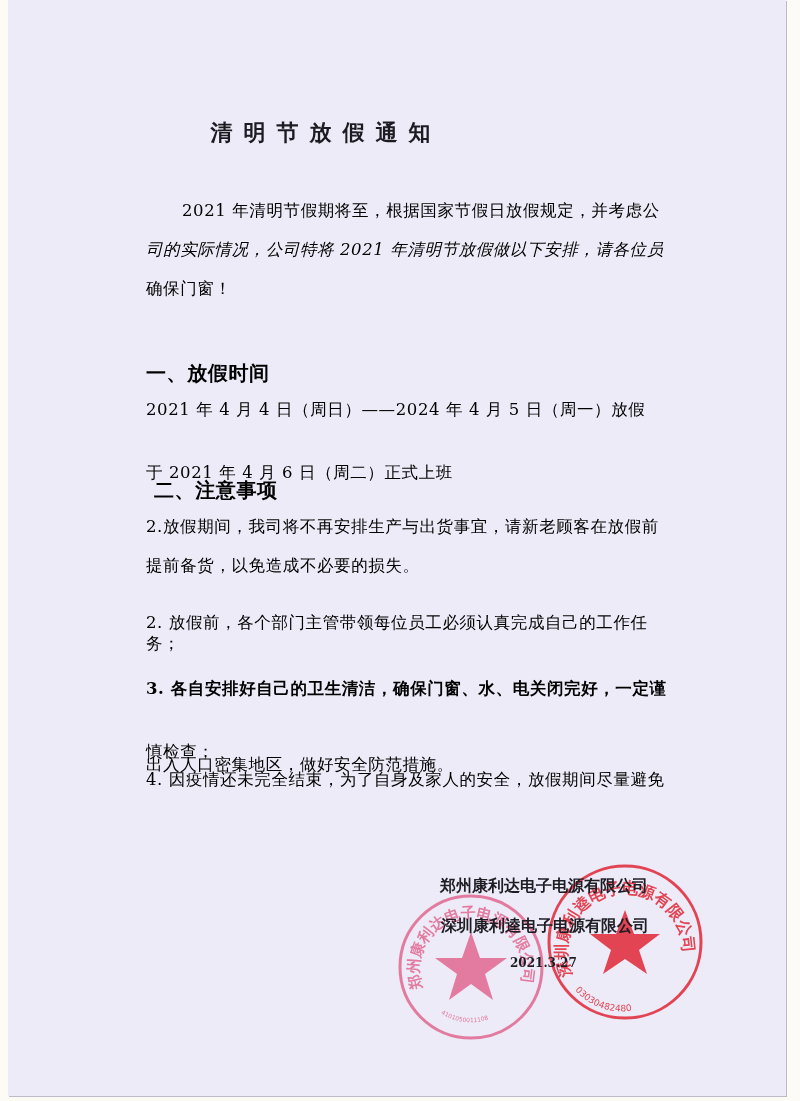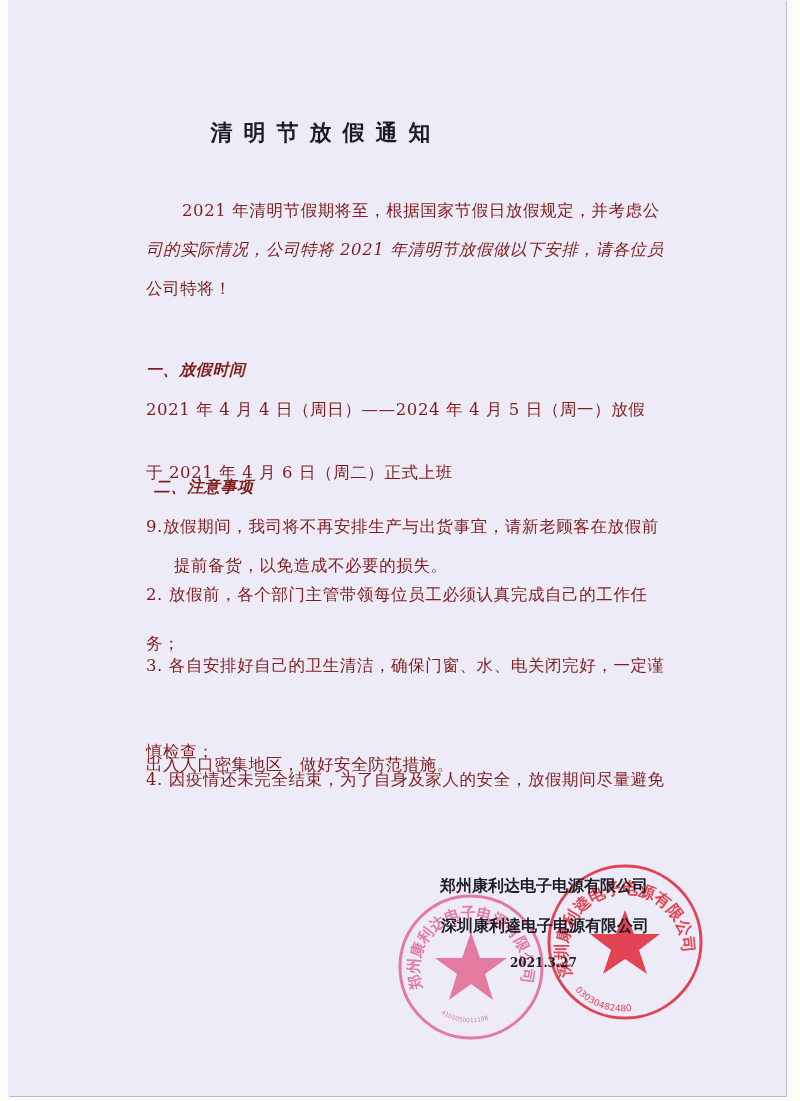--- a/index.html
+++ b/index.html
@@ -12,54 +12,54 @@
     position:absolute; left:8px; top:0; width:778px; height:1096px;
     background:#ecebf7;
     box-shadow: 1px 1px 0 #bdbcc6;
   }
   .title {
     position:absolute; left:0; width:652px; top:118px; text-align:center;
     font-family:"DejaVu Sans","Liberation Sans",sans-serif;
     font-weight:bold; font-size:22px; letter-spacing:11px; color:#1c1b22;
   }
   .line {
-    position:absolute; left:146px; font-size:16.5px; color:#7f1d1d;
+    position:absolute; left:146px; font-size:16.5px; color:#000000;
     white-space:nowrap; letter-spacing:0.6px;
   }
   .head {
-    font-family:"DejaVu Sans","Liberation Sans",sans-serif; font-weight:bold; font-size:16px;font-style:italic;
+    font-family:"DejaVu Sans","Liberation Sans",sans-serif; font-weight:bold; font-size:20px;
   }
   .sig {
     position:absolute; font-family:"DejaVu Sans","Liberation Sans",sans-serif;
     font-weight:bold; font-size:16px; color:#1e1d24; white-space:nowrap; z-index:3;
   }
   .date { font-family:"DejaVu Serif","Liberation Serif",serif; font-weight:bold; font-size:12px; }
   .stamp { position:absolute; z-index:2; }
 </style>
 </head>
 <body>
 
 <div class="paper"></div>
 
 <div class="title">清明节放假通知</div>
 
 <div class="line" style="top:200px; left:182px;">2021 年清明节假期将至，根据国家节假日放假规定，并考虑公</div>
 <div class="line" style="top:239px;font-style:italic;">司的实际情况，公司特将 2021 年清明节放假做以下安排，请各位员</div>
-<div class="line" style="top:278px;">公司特将！</div>
+<div class="line" style="top:278px;">确保门窗！</div>
 
 <div class="line head" style="top:360px;">一、放假时间</div>
 <div class="line" style="top:399px;">2021 年 4 月 4 日（周日）——2024 年 4 月 5 日（周一）放假</div>
 <div class="line" style="top:438px;margin-top:24px;">于 2021 年 4 月 6 日（周二）正式上班</div>
 
 <div class="line head" style="top:477px;margin-left:8px;">二、注意事项</div>
-<div class="line" style="top:516px;">9.放假期间，我司将不再安排生产与出货事宜，请新老顾客在放假前</div>
-<div class="line" style="top:555px;margin-left:28px;">提前备货，以免造成不必要的损失。</div>
-<div class="line" style="top:584px;">2. 放假前，各个部门主管带领每位员工必须认真完成自己的工作任</div>
+<div class="line" style="top:516px;">2.放假期间，我司将不再安排生产与出货事宜，请新老顾客在放假前</div>
+<div class="line" style="top:555px;">提前备货，以免造成不必要的损失。</div>
+<div class="line" style="top:612px;">2. 放假前，各个部门主管带领每位员工必须认真完成自己的工作任</div>
 <div class="line" style="top:633px;">务；</div>
-<div class="line" style="top:655px;">3. 各自安排好自己的卫生清洁，确保门窗、水、电关闭完好，一定谨</div>
+<div class="line" style="top:678px;font-weight:bold;">3. 各自安排好自己的卫生清洁，确保门窗、水、电关闭完好，一定谨</div>
 <div class="line" style="top:741px;">慎检查；</div>
 <div class="line" style="top:752px;margin-top:17px;">4. 因疫情还未完全结束，为了自身及家人的安全，放假期间尽量避免</div>
 <div class="line" style="top:754px;">出入人口密集地区，做好安全防范措施。</div>
 
 <svg class="stamp" style="left:396px; top:892px; opacity:0.8;" width="150" height="150" viewBox="0 0 150 150">
   <defs>
     <path id="arc1" d="M 28 100 A 52 52 0 1 1 122 100"></path>
     <path id="arc1b" d="M 40 118 A 56 56 0 0 0 110 118"></path>
   </defs>
   <circle cx="75" cy="75" r="71" fill="none" stroke="#e0608a" stroke-width="3"></circle>

